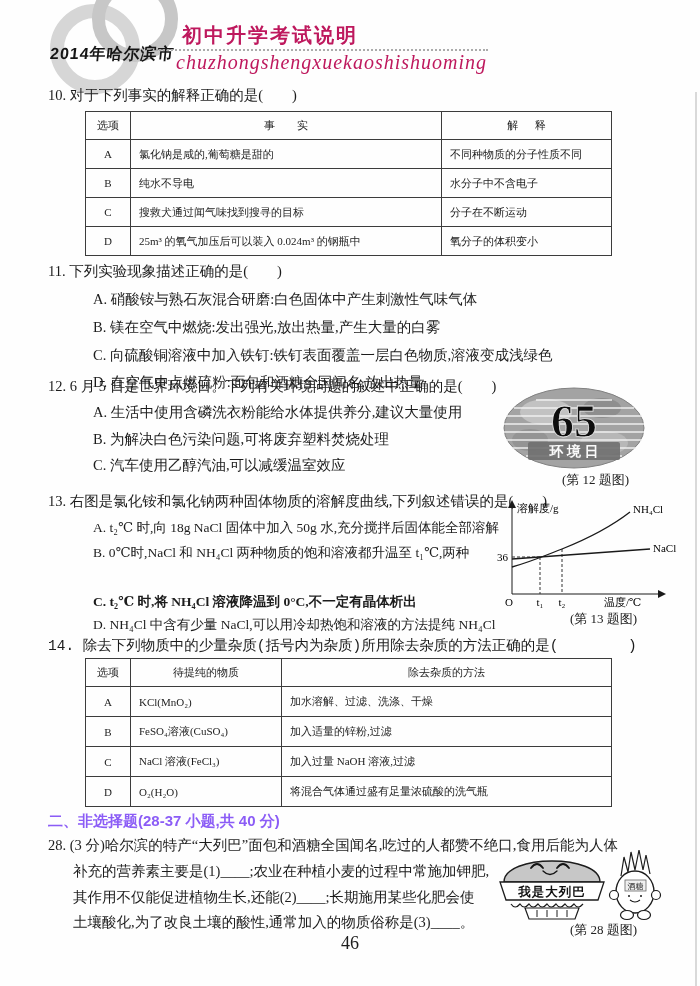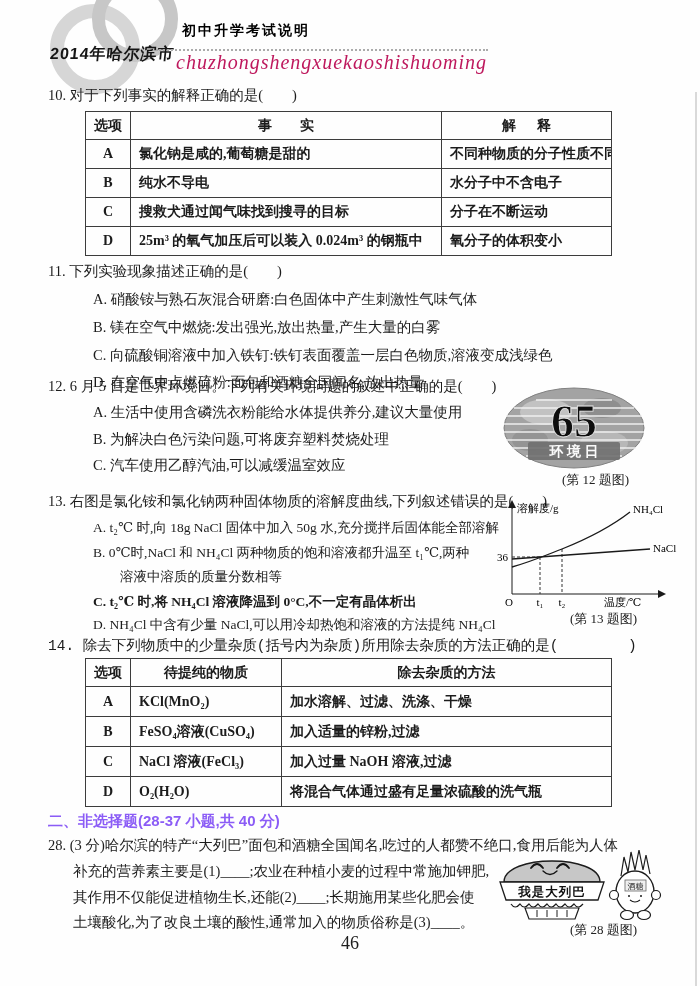--- a/index.html
+++ b/index.html
@@ -11,26 +11,26 @@
     color:#1c1c1c;
   }
   .abs { position:absolute; white-space:pre; }
   .line { font-size:14.5px; line-height:19px; }
   
   .ring { position:absolute; border-radius:50%; }
   .ring-bottom { left:50px; top:4px; width:90px; height:90px; border:14px solid #d6d6d6; }
   .ring-top { left:92px; top:-24px; width:86px; height:86px; border:13px solid #c7c7c7; }
   .brand { left:50px; top:44px; font-size:16px; font-weight:bold; transform:skewX(-6deg);
            font-family:"Liberation Sans","DejaVu Sans",sans-serif; letter-spacing:1px; color:#151515; }
-  .doc-title { left:182px; top:22px; font-size:14px; font-weight:bold; letter-spacing:2px;
-           font-family:"Liberation Sans","DejaVu Sans",sans-serif; color:#000000; }
+  .doc-title { left:182px; top:22px; font-size:20px; font-weight:bold; letter-spacing:2px;
+           font-family:"Liberation Sans","DejaVu Sans",sans-serif; color:#be185d; }
   .dotted-rule { left:156px; top:49px; width:332px; height:0; border-top:2px dotted #ababab; }
   .pinyin { left:176px; top:51px; font-size:20px; font-style:italic; color:#be185d; letter-spacing:1px; }
   
-  table.qtable { position:absolute; border-collapse:collapse; table-layout:fixed; font-size:14px;font-weight:bold; }
+  table.qtable { position:absolute; border-collapse:collapse; table-layout:fixed; font-size:11px; }
   table.qtable td { border:1px solid #3c3c3c; padding:0 8px; white-space:pre; overflow:hidden; }
   table.qtable td.c { text-align:center; padding:0; }
   
   .section-title { font-family:"Liberation Sans","DejaVu Sans",sans-serif; font-weight:bold; font-size:15px; color:#8b5cf6; }
   .q13opt { font-size:13.5px; }
   .caption { font-size:13px; color:#222;margin-left:48px; }
   .pageno { left:0; right:0; text-align:center; top:933px; font-size:18px; }
   .scan-edge { left:695px; top:92px; width:2px; height:894px; background:#d9d9d9; }
   svg text { font-family:"Liberation Serif","DejaVu Serif",serif; }
 </style>
@@ -114,21 +114,20 @@
     </g>
     <text x="74" y="50" text-anchor="middle" font-size="46" font-weight="bold" fill="#0e0e0e" stroke="#e6e6e6" stroke-width="0.8" font-family="'DejaVu Sans',sans-serif">65</text>
     <rect x="28" y="55" width="92" height="18" rx="2" fill="#6f6f6f" opacity="0.9"></rect>
     <text x="74" y="69" text-anchor="middle" font-size="14" font-weight="bold" fill="#fafafa">环 境 日</text>
   </svg>
   <div class="abs caption" style="left:514px; top:471px;">(第 12 题图)</div>
 
   <div class="abs line" style="left:48px; top:492px;">13. 右图是氯化铵和氯化钠两种固体物质的溶解度曲线,下列叙述错误的是(        )</div>
   <div class="abs line q13opt" style="left:93px;  top:518px;">A. t₂℃ 时,向 18g NaCl 固体中加入 50g 水,充分搅拌后固体能全部溶解</div>
   <div class="abs line q13opt" style="left:93px;  top:543px;">B. 0℃时,NaCl 和 NH₄Cl 两种物质的饱和溶液都升温至 t₁℃,两种</div>
-  <div class="abs line q13opt" style="left:120px; top:567px;">溶液中溶质的质量分数相等</div>
   <div class="abs line q13opt" style="left:93px;  top:592px;font-weight:bold;">C. t₂℃ 时,将 NH₄Cl 溶液降温到 0°C,不一定有晶体析出</div>
   <div class="abs line q13opt" style="left:93px;  top:615px;">D. NH₄Cl 中含有少量 NaCl,可以用冷却热饱和溶液的方法提纯 NH₄Cl</div>
 
   <svg class="abs" style="left:492px; top:499px;" width="200" height="110" viewBox="0 0 200 110">
     <g stroke="#1a1a1a" stroke-width="1">
       <line x1="20" y1="6" x2="20" y2="95"></line>
       <line x1="20" y1="95" x2="168" y2="95"></line>
     </g>
     <path d="M20,1 L16,9 L24,9 Z" fill="#1a1a1a"></path>
     <path d="M174,95 L166,91 L166,99 Z" fill="#1a1a1a"></path>

